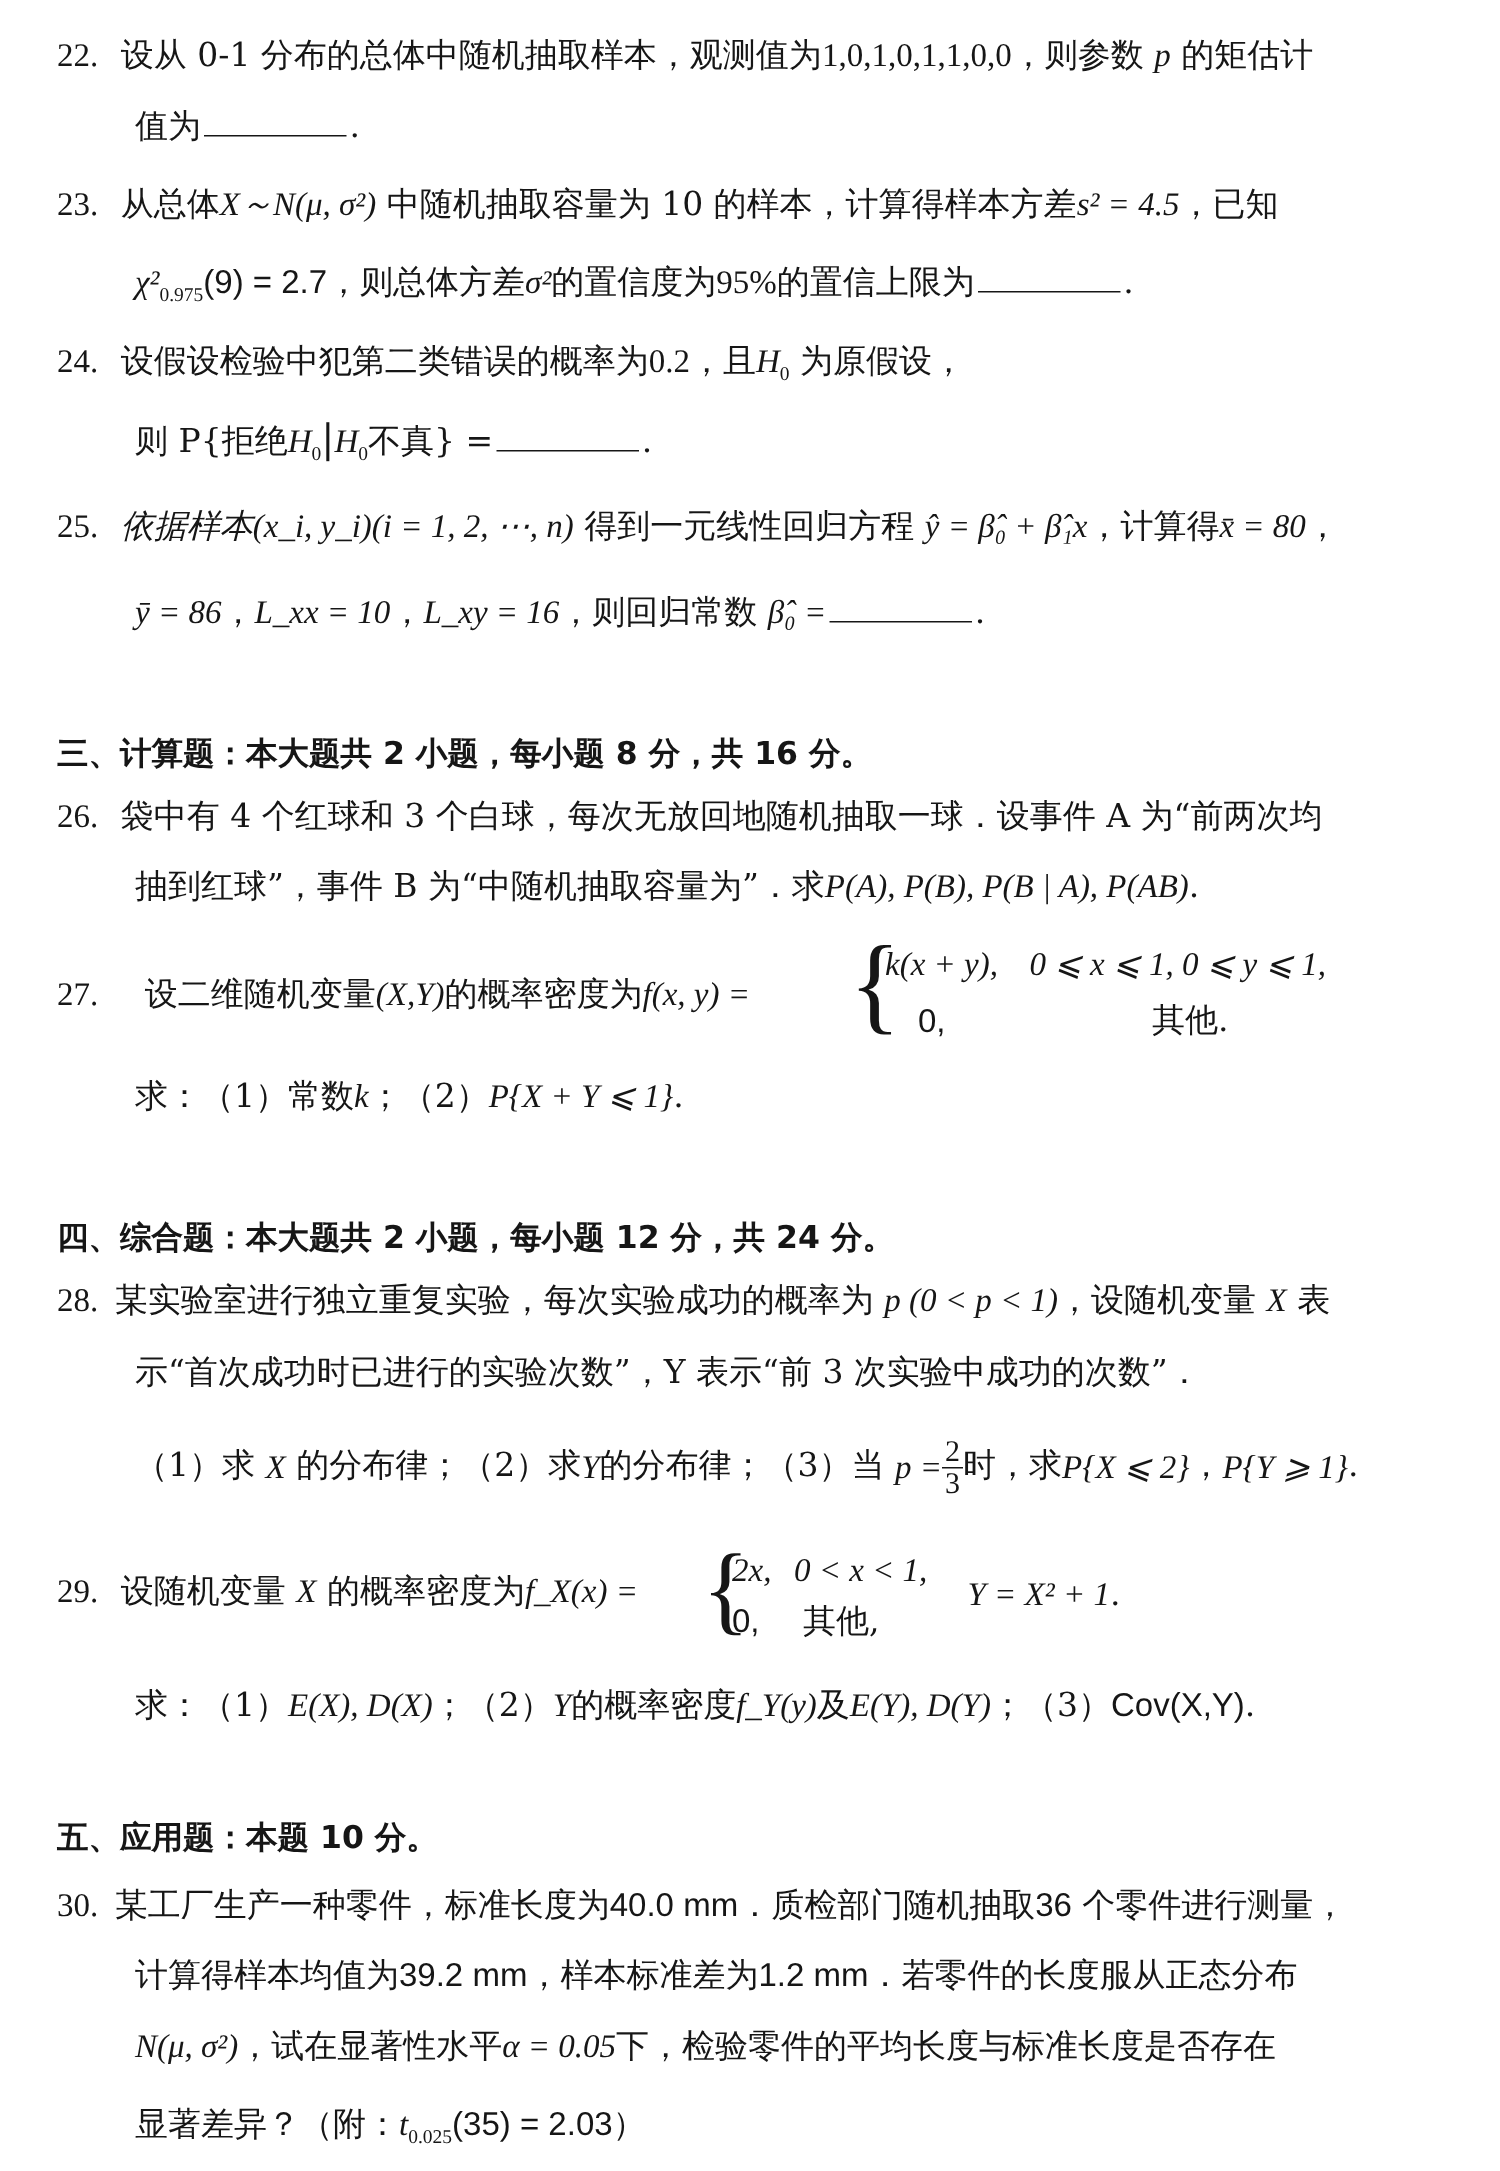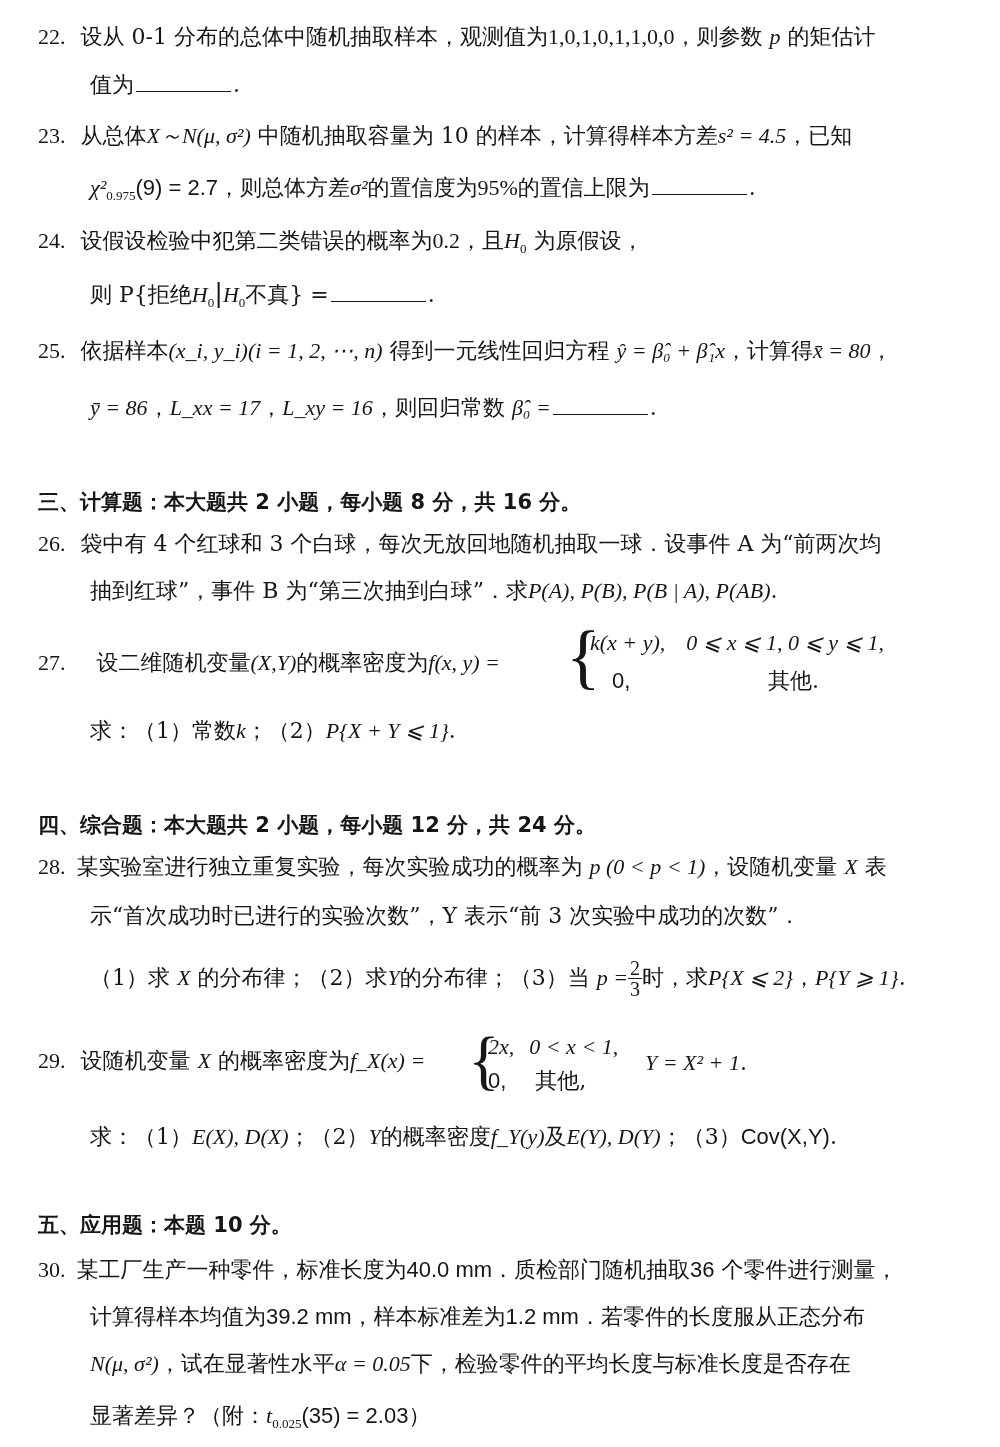--- a/index.html
+++ b/index.html
@@ -44,37 +44,37 @@
   <span style="margin-left:8px;">设假设检验中犯第二类错误的概率为</span><span class="num">0.2</span><span>，且</span><i>H</i><sub>0</sub>
   <span>为原假设，</span>
 </div>
 <div class="ln" style="left:90px;top:280px;">
   <span>则</span>
   <span>P{拒绝</span><i>H</i><sub>0</sub><span style="font-size:26px;">|</span><i>H</i><sub>0</sub><span>不真} =</span><span class="blank" style="width:95px;"></span><span>.</span>
 </div>
 
 <div class="ln" style="left:38px;top:340px;">
   <span class="num">25.</span>
-  <span style="margin-left:8px;">依据样本</span><i>(x_i, y_i)(i = 1, 2, ⋯, n)</i>
+  <span style="margin-left:8px;font-style:italic;">依据样本</span><i>(x_i, y_i)(i = 1, 2, ⋯, n)</i>
   <span>得到一元线性回归方程</span>
   <i>ŷ = β̂₀ + β̂₁x</i><span>，计算得</span><i>x̄ = 80</i><span>，</span>
 </div>
 <div class="ln" style="left:90px;top:397px;">
-  <i>ȳ = 86</i><span>，</span><i>L_xx = 17</i><span>，</span><i>L_xy = 16</i><span>，则回归常数</span>
+  <i>ȳ = 86</i><span>，</span><i>L_xx = 10</i><span>，</span><i>L_xy = 16</i><span>，则回归常数</span>
   <i>β̂₀ =</i><span class="blank" style="width:95px;"></span><span>.</span>
 </div>
 
 <div class="ln sec" style="left:38px;top:492px;">三、计算题：本大题共 2 小题，每小题 8 分，共 16 分。</div>
 
 <div class="ln" style="left:38px;top:533px;">
   <span class="num">26.</span>
   <span style="margin-left:8px;">袋中有 4 个红球和 3 个白球，每次无放回地随机抽取一球．设事件 A 为“前两次均</span>
 </div>
 <div class="ln" style="left:90px;top:580px;">
-  <span>抽到红球”，事件 B 为“第三次抽到白球”．求</span><i>P(A), P(B), P(B | A), P(AB)</i><span>.</span>
+  <span>抽到红球”，事件 B 为“中随机抽取容量为”．求</span><i>P(A), P(B), P(B | A), P(AB)</i><span>.</span>
 </div>
 
 <div class="ln" style="left:38px;top:652px;">
   <span class="num">27.</span>
   <span style="margin-left:24px;">设二维随机变量</span><i>(X,Y)</i><span>的概率密度为</span><i>f(x, y) =</i>
 </div>
 <div class="brace" style="left:566px;top:620px;font-size:72px;line-height:1;">{</div>
 <div class="ln" style="left:590px;top:632px;">
   <i>k(x + y),</i>
   <i style="margin-left:14px;">0 ⩽ x ⩽ 1, 0 ⩽ y ⩽ 1,</i>

